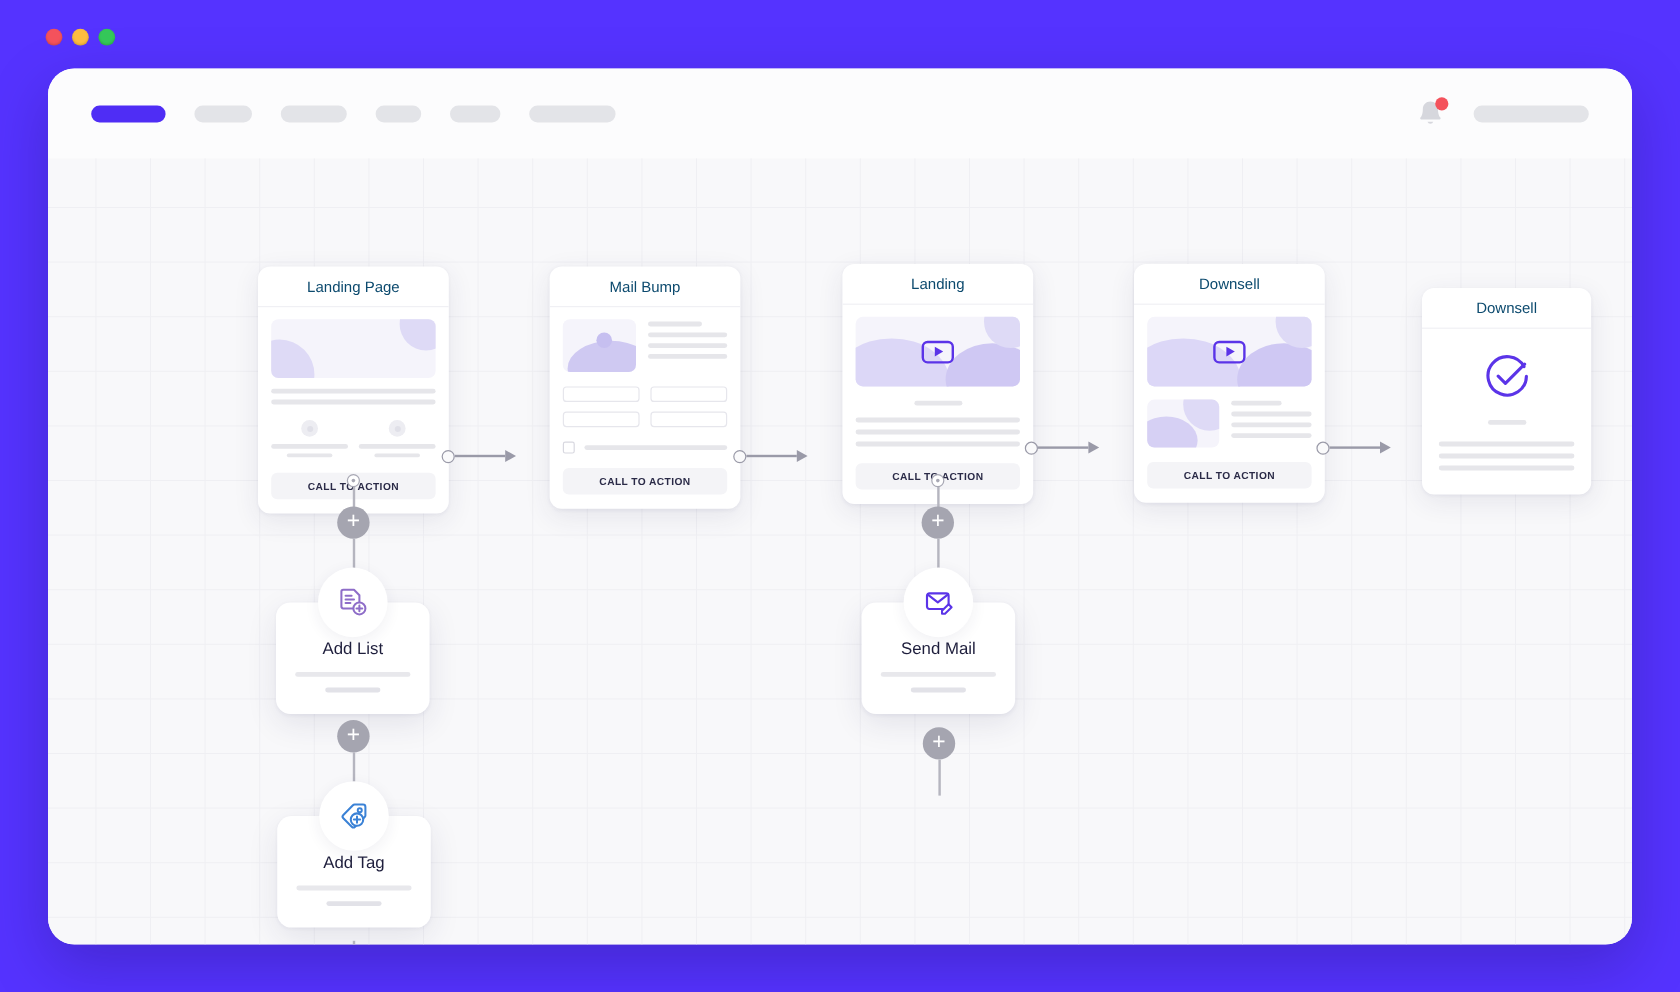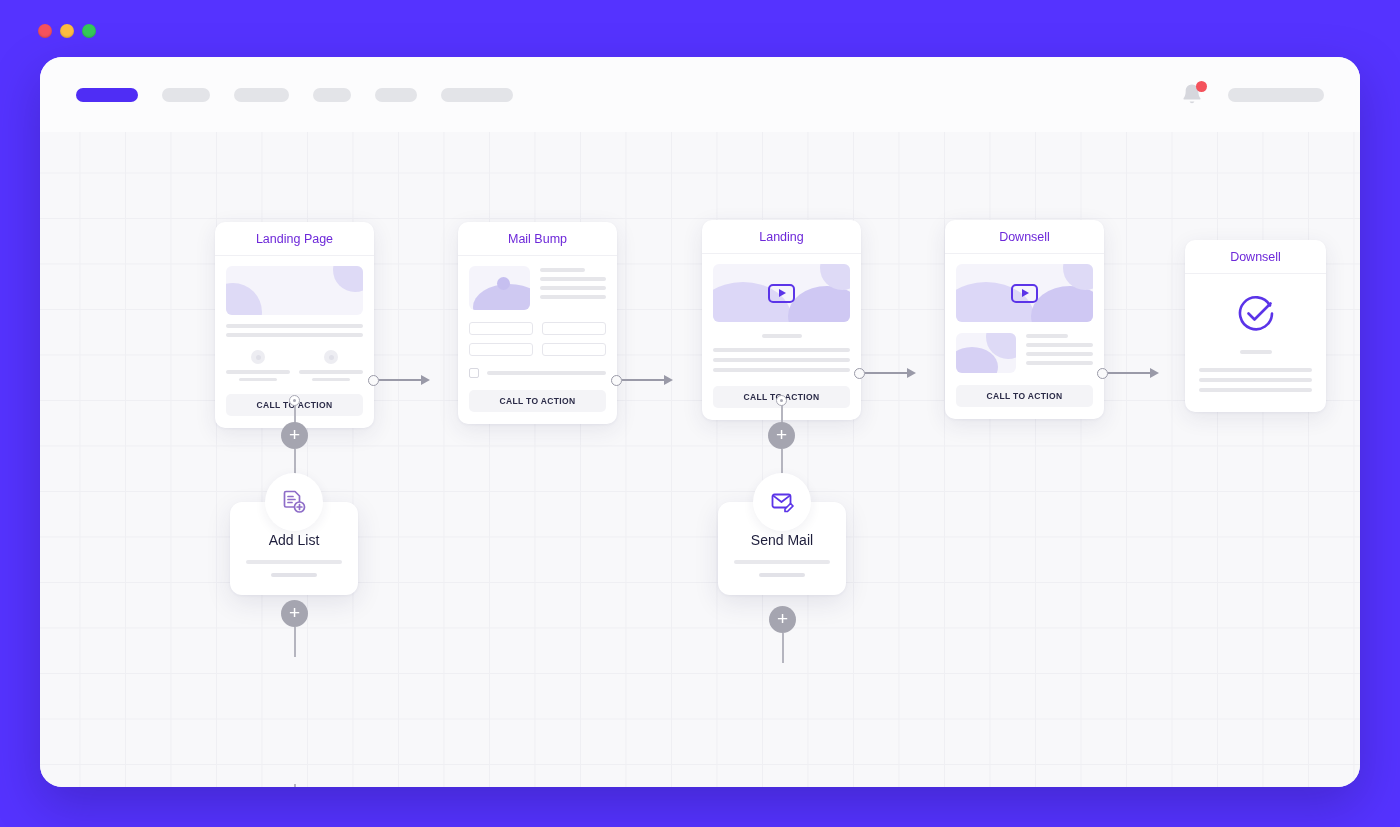--- a/index.html
+++ b/index.html
@@ -107,21 +107,21 @@
     border-radius: 10px;
     box-shadow: 0 6px 22px rgba(40,40,90,.09), 0 1px 3px rgba(40,40,90,.05);
     overflow: hidden;
   }
   .fcard-head {
     height: 34px;
     display: flex;
     align-items: center;
     justify-content: center;
     font-size: 12.5px;
-    color: #6d28d9;
+    color: #0c4a6e;
     font-weight: 400;
     border-bottom: 1px solid #F0F0F4;
   }
   .fcard-body { padding: 10px 11px 12px 11px; }
 
   
   .media {
     position: relative;
     border-radius: 6px;
     background: #F5F4FB;
@@ -521,20 +521,33 @@
       <div class="anode-title">Add List</div>
       <div class="anode-line1"></div>
       <div class="anode-line2"></div>
     </div>
 
     <div class="plus-node" style="left:241px; top:468px;">
         <span>+</span>
       </div>
     <div class="vline" style="left:254px; top:495px; height:30px;"></div>
 
+    <div class="anode" style="left:191px; top:548px;">
+      <div class="anode-badge">
+        <svg width="28" height="28" viewBox="0 0 28 28">
+          <path d="M14.5 4.5h7A2 2 0 0 1 23.5 6.5v7a2 2 0 0 1-.6 1.4l-8 8a2 2 0 0 1-2.8 0l-7-7a2 2 0 0 1 0-2.8l8-8a2 2 0 0 1 1.4-.6z" fill="none" stroke="#3B82D6" stroke-width="1.7" stroke-linejoin="round"></path>
+          <circle cx="18.8" cy="9.2" r="1.7" fill="none" stroke="#3B82D6" stroke-width="1.6"></circle>
+          <circle cx="16.5" cy="17" r="5.2" fill="#FFF" stroke="#3B82D6" stroke-width="1.7"></circle>
+          <path d="M16.5 14.4v5.2M13.9 17h5.2" stroke="#3B82D6" stroke-width="1.7" stroke-linecap="round"></path>
+        </svg>
+      </div>
+      <div class="anode-title">Add Tag</div>
+      <div class="anode-line1"></div>
+      <div class="anode-line2"></div>
+    </div>
 
     <div class="vline" style="left:254px; top:652px; height:32px;"></div>
 
     <div class="vline" style="left:741px; top:268px; height:36px;"></div>
     <div class="dot-node" style="left:736px; top:263px;"></div>
     <div class="plus-node" style="left:728px; top:290px;">
         <span>+</span>
       </div>
     <div class="vline" style="left:741px; top:317px; height:30px;"></div>
 

